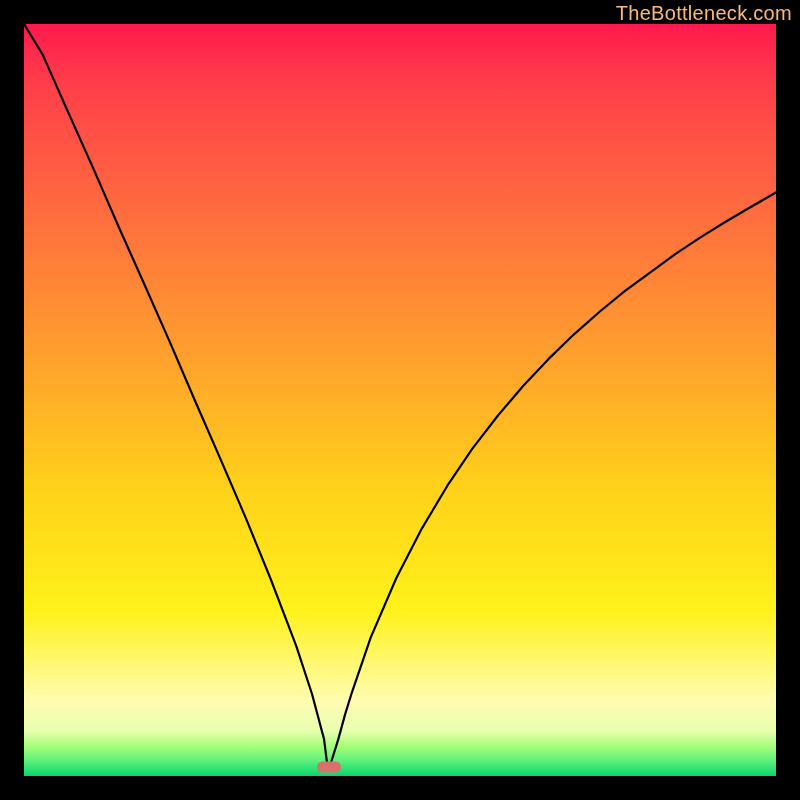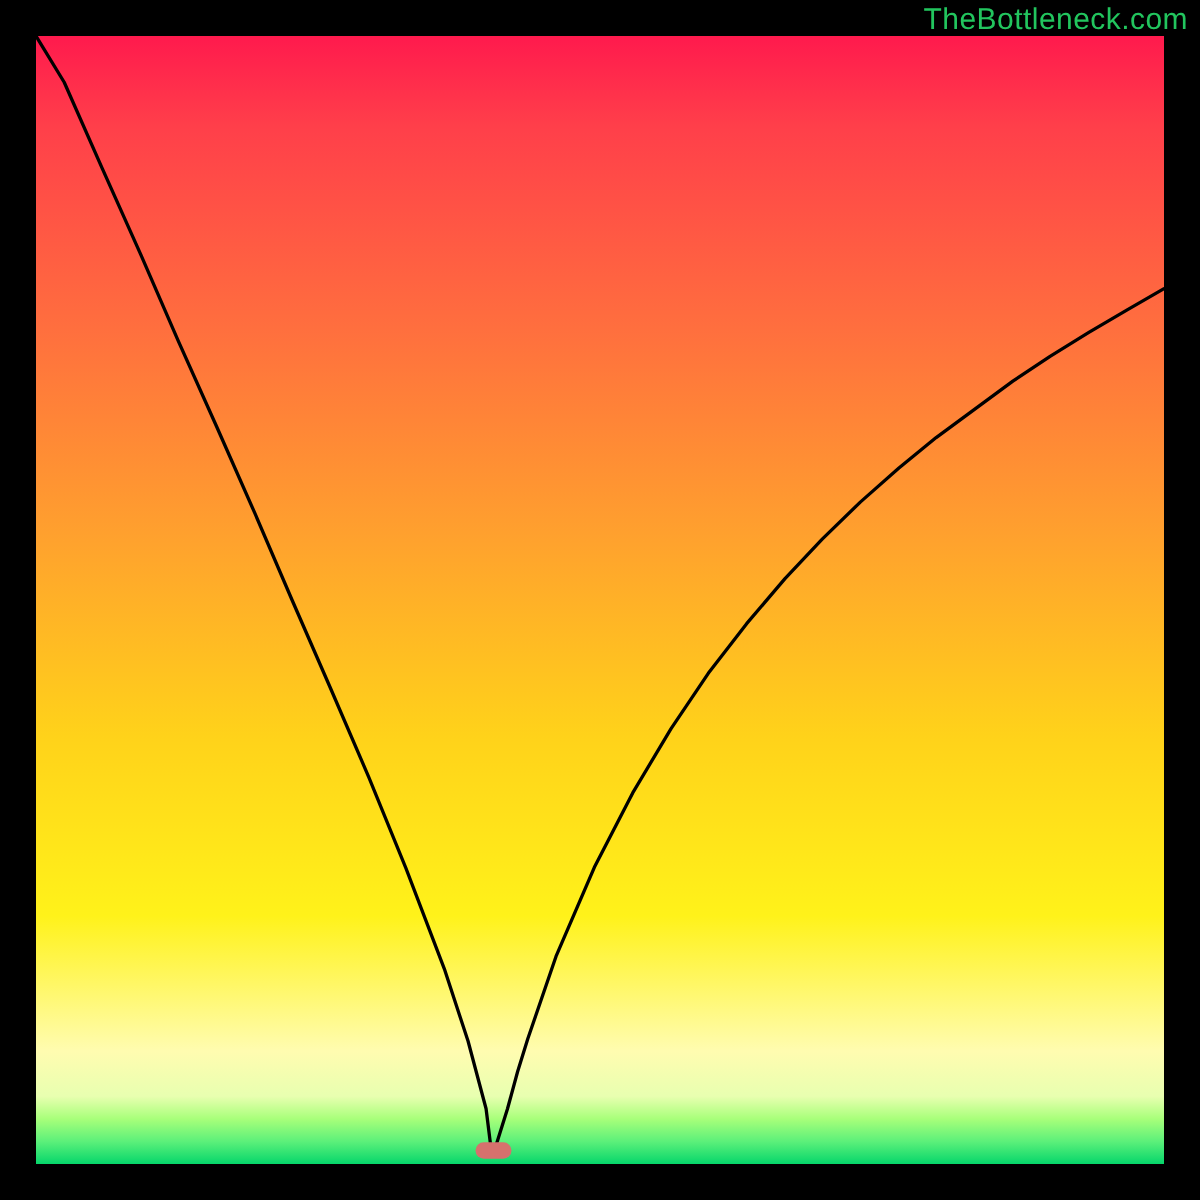--- a/index.html
+++ b/index.html
@@ -60,21 +60,21 @@
     position: absolute;
     width: 24px;
     height: 11px;
     border-radius: 6px;
     transform: translate(-50%, -50%);
   }
   .watermark {
     position: absolute;
     top: 2px;
     right: 8px;
-    color: #22c55e;
+    color: #fdba74;
     font-size: 20px;
     font-weight: 400;
     letter-spacing: 0.3px;
     user-select: none;
   }
 </style>
 </head>
 <body>
 
 <div class="frame">

